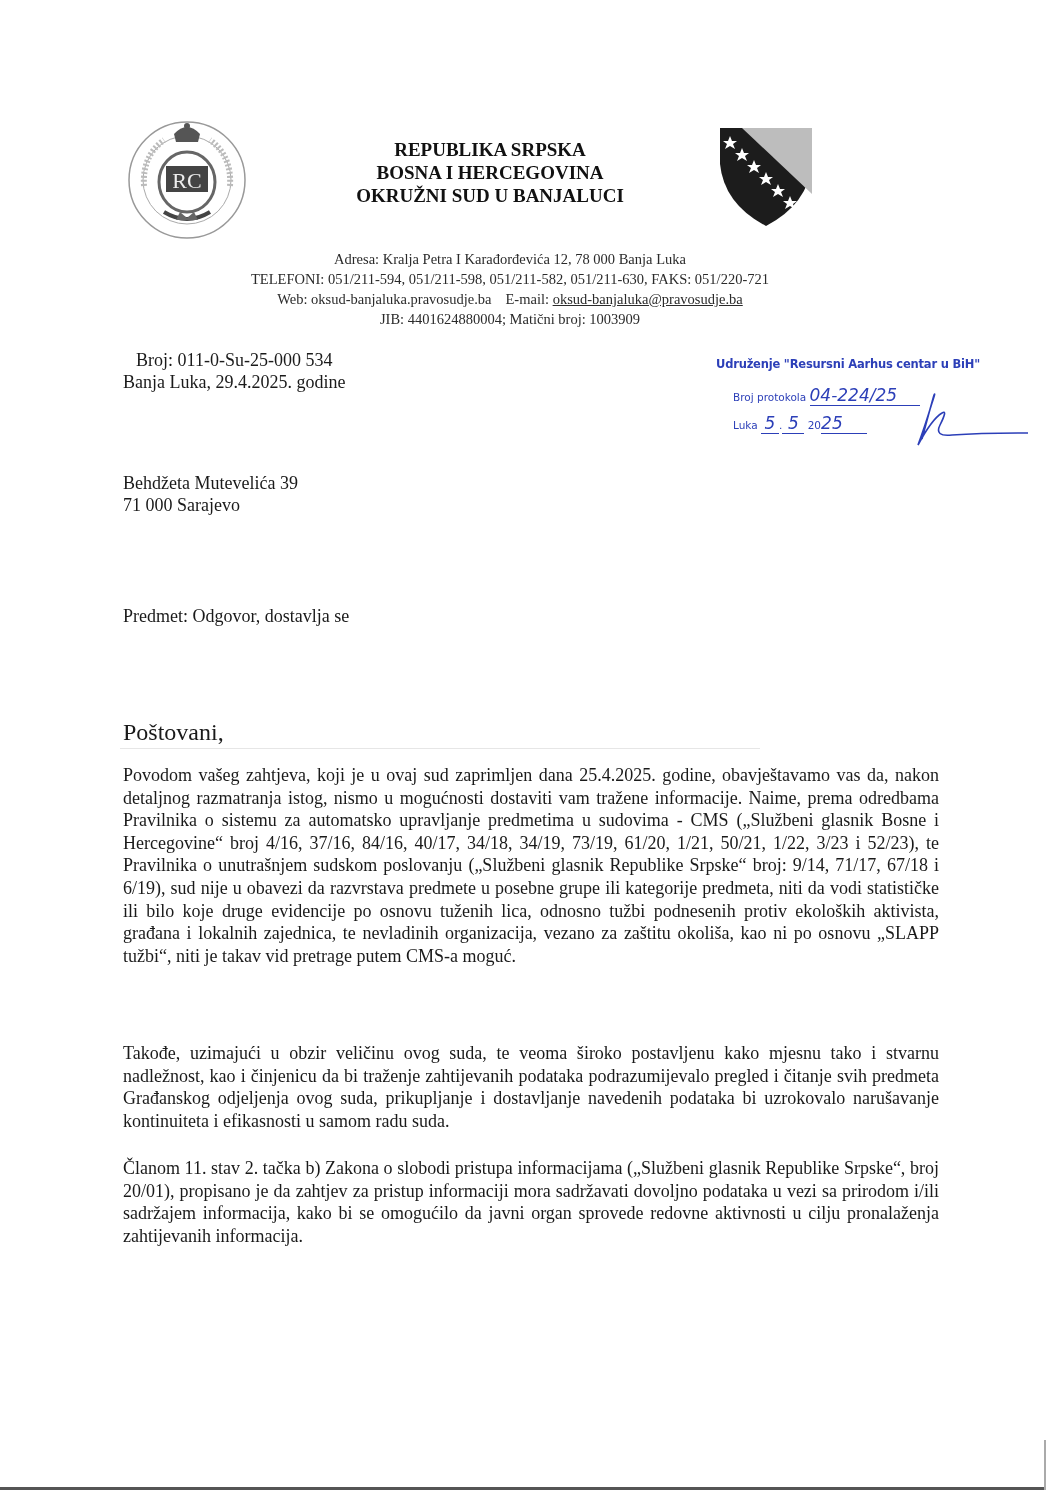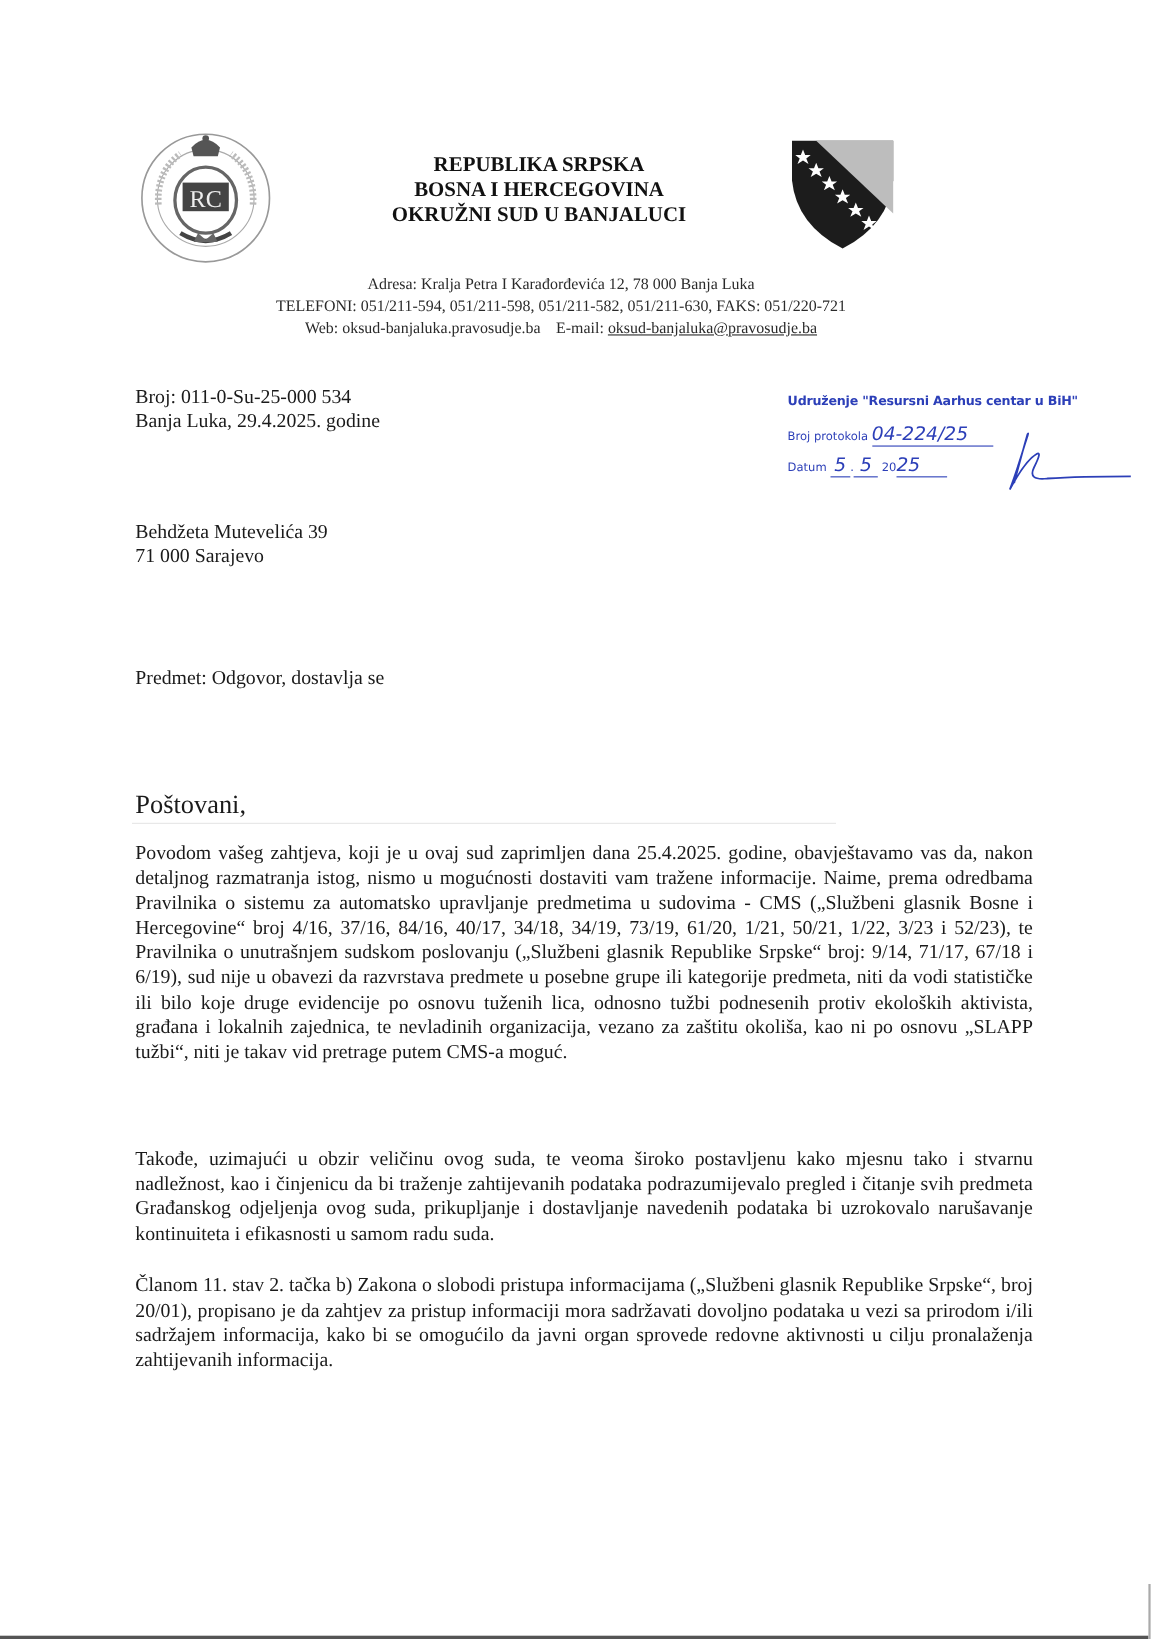--- a/index.html
+++ b/index.html
@@ -6,33 +6,33 @@
   body { width: 1058px; height: 1496px; position: relative; overflow: hidden;
          font-family: "Liberation Serif", "DejaVu Serif", serif; color: #1a1a1a; }
   .abs { position: absolute; }
   .header-title { left: 300px; top: 138px; width: 380px; text-align: center;
                   font-weight: bold; font-size: 19px; line-height: 23px; color: #111; }
   .contact { left: 180px; top: 249px; width: 660px; text-align: center;
              font-size: 14.5px; line-height: 20px; color: #2a2a2a; }
   .contact .line { white-space: nowrap; }
   .contact .email { text-decoration: underline; }
   .contact .gap { display: inline-block; width: 14px; }
-  .ref { left: 123px; top: 349px; font-size: 18px; line-height: 22px; }
+  .ref { left: 123px; top: 349px; font-size: 18px; line-height: 22px; text-align: center; }
   .recipient { left: 123px; top: 472px; font-size: 18px; line-height: 22px; }
   .subject { left: 123px; top: 605px; font-size: 18px; line-height: 22px; }
   .salutation { left: 123px; top: 719px; font-size: 24px; }
   .para { left: 123px; width: 816px; font-size: 18px; line-height: 22.6px;
           text-align: justify; text-align-last: left; }
   .p1 { top: 764px; }
   .p2 { top: 1042px; }
   .p3 { top: 1157px; }
   .stamp { left: 716px; top: 357px; width: 320px; color: #2c3fb8;
            font-family: "DejaVu Sans", "Liberation Sans", sans-serif; }
   .stamp .st-title { font-size: 11.5px; font-weight: bold; letter-spacing: -0.2px; }
-  .stamp .st-row { position: absolute; left: 0; font-size: 10.5px; white-space: nowrap; }
+  .stamp .st-row { position: absolute; left: 17px; font-size: 10.5px; white-space: nowrap; }
   .stamp .hand { font-family: "DejaVu Sans", sans-serif; font-style: italic; font-size: 17px;
                  color: #2c3fb8; display: inline-block; border-bottom: 1.5px solid #2c3fb8; }
   .seal { left: 124px; top: 116px; width: 126px; height: 124px; }
   .coat { left: 716px; top: 124px; width: 100px; height: 104px; }
   .scan-line { left: 0; top: 1487px; width: 1044px; height: 3px; background: #555; }
   .scan-edge { left: 1044px; top: 1440px; width: 2px; height: 50px; background: #aaa; }
   .smudge { background: #e6e6e6; height: 1px; }
 </style>
 </head>
 <body>
@@ -73,35 +73,36 @@
   <div>BOSNA I HERCEGOVINA</div>
   <div>OKRUŽNI SUD U BANJALUCI</div>
 </div>
 
 <div class="abs contact">
   <div class="line">Adresa: Kralja Petra I Karađorđevića 12, 78 000 Banja Luka</div>
   <div class="line">TELEFONI: 051/211-594, 051/211-598, 051/211-582, 051/211-630, FAKS: 051/220-721</div>
   <div class="line">
     <span>Web: oksud-banjaluka.pravosudje.ba</span><span class="gap"></span><span>E-mail: </span><span class="email">oksud-banjaluka@pravosudje.ba</span>
   </div>
+  <div class="line">JIB: 4401624880004; Matični broj: 1003909</div>
 </div>
 
 <div class="abs ref">
   <div>Broj: 011-0-Su-25-000 534</div>
   <div>Banja Luka, 29.4.2025. godine</div>
 </div>
 
 <div class="abs stamp">
   <div class="st-title">Udruženje "Resursni Aarhus centar u BiH"</div>
   <div class="st-row" style="top:28px;">
     <span>Broj protokola</span>
     <span class="hand" style="width:110px;">04-224/25</span>
   </div>
   <div class="st-row" style="top:56px;">
-    <span>Datum</span>
+    <span>Luka</span>
     <span class="hand" style="width:18px;text-align:center;">5</span>.<span class="hand" style="width:22px;text-align:center;">5</span>
     <span>20</span><span class="hand" style="width:46px;">25</span>
   </div>
   <svg class="abs" style="left:186px;top:32px;" width="130" height="60" viewBox="0 0 130 60">
     <path d="M20 50 Q28 20 32 6 Q34 2 30 14 Q22 40 16 56 Q30 30 40 24 Q46 20 38 36 Q32 48 50 46 Q80 44 126 44" fill="none" stroke="#2c3fb8" stroke-width="1.6"></path>
   </svg>
 </div>
 
 <div class="abs recipient">
   <div>Behdžeta Mutevelića 39</div>

